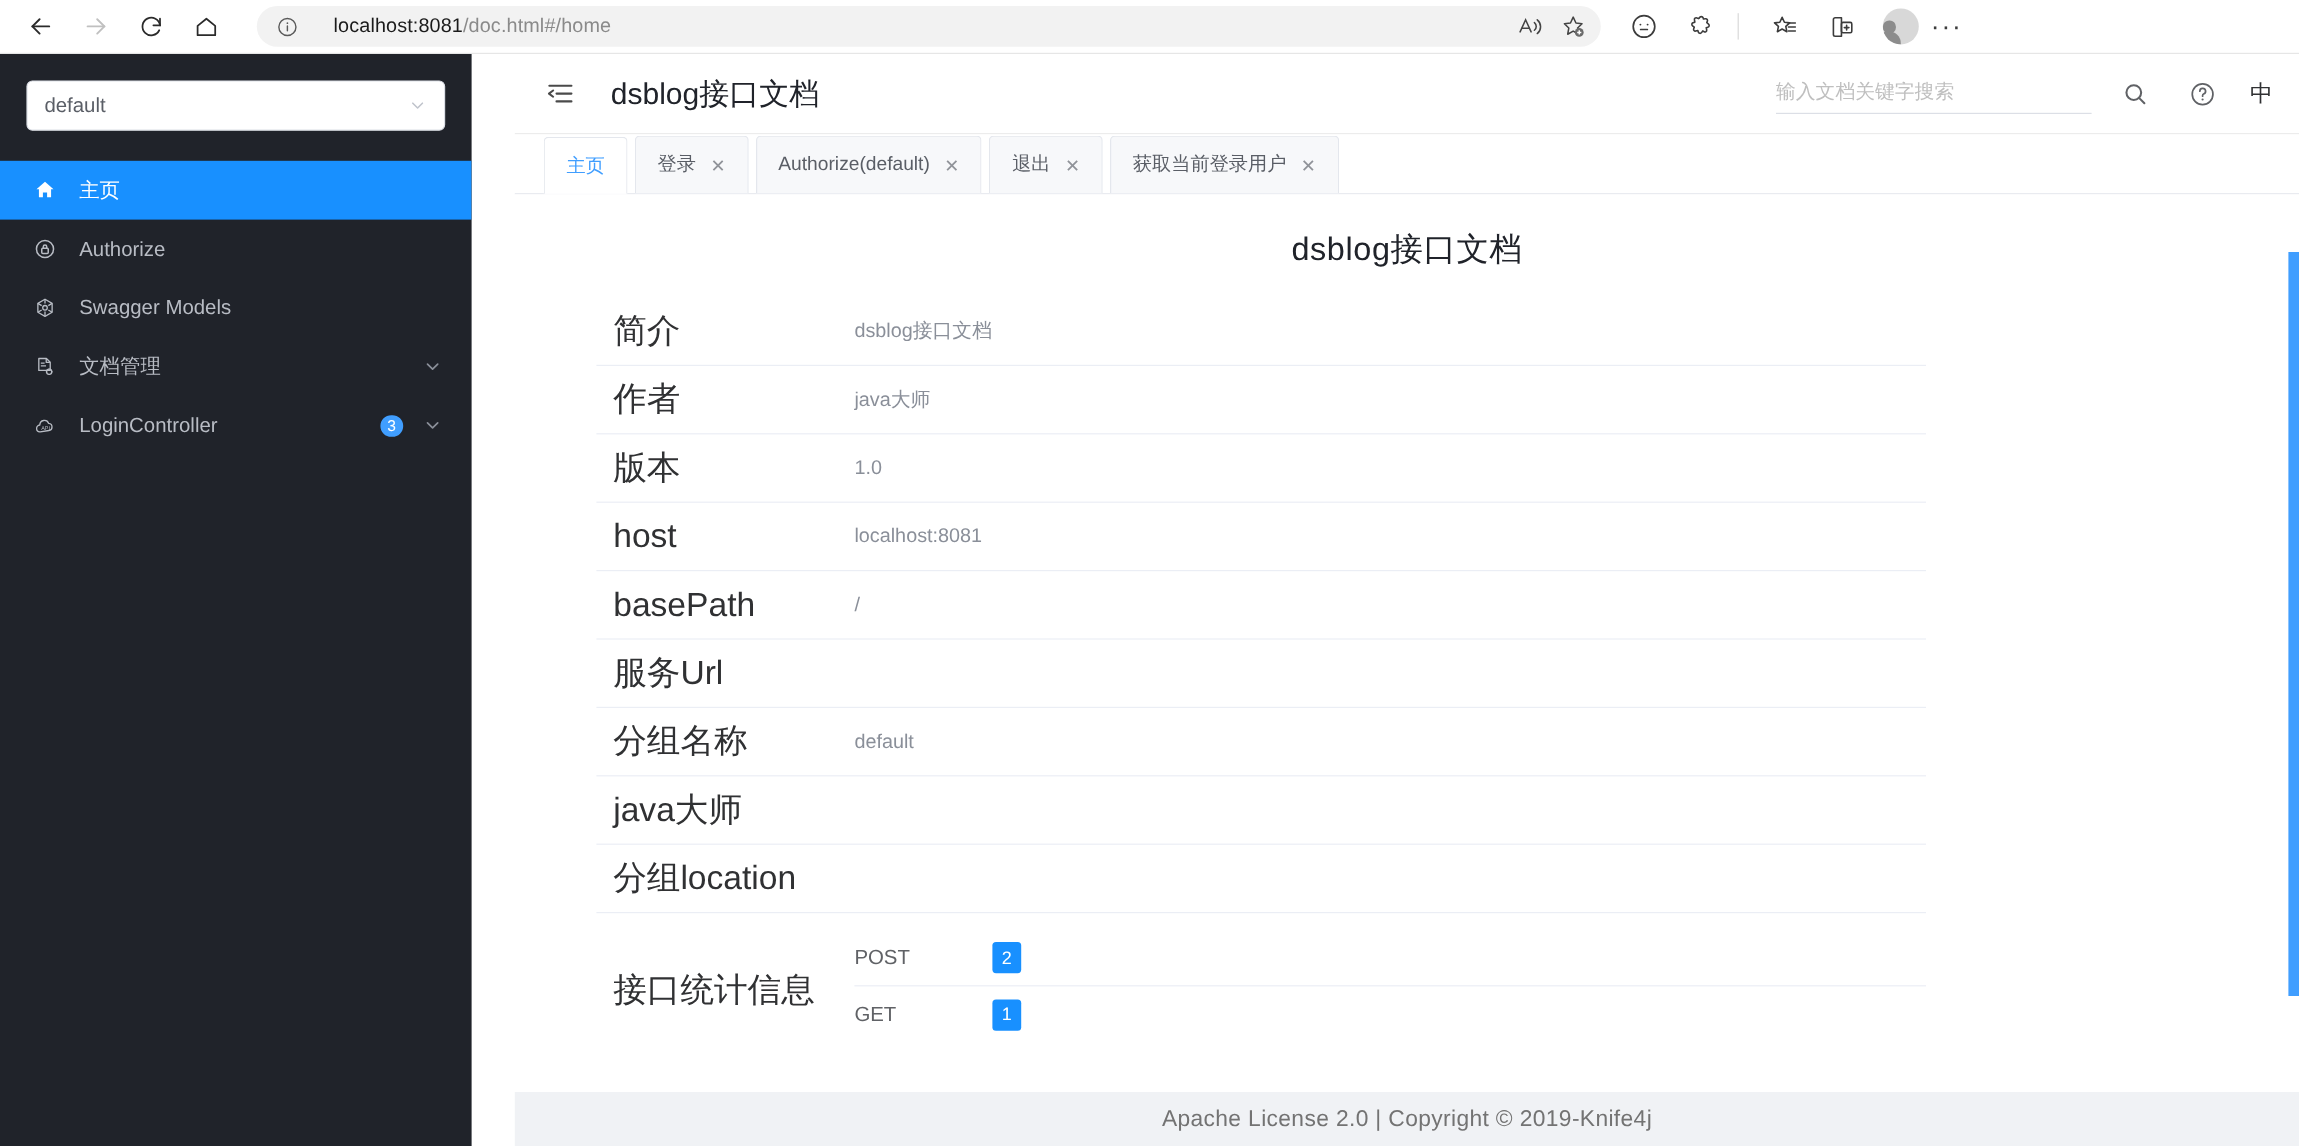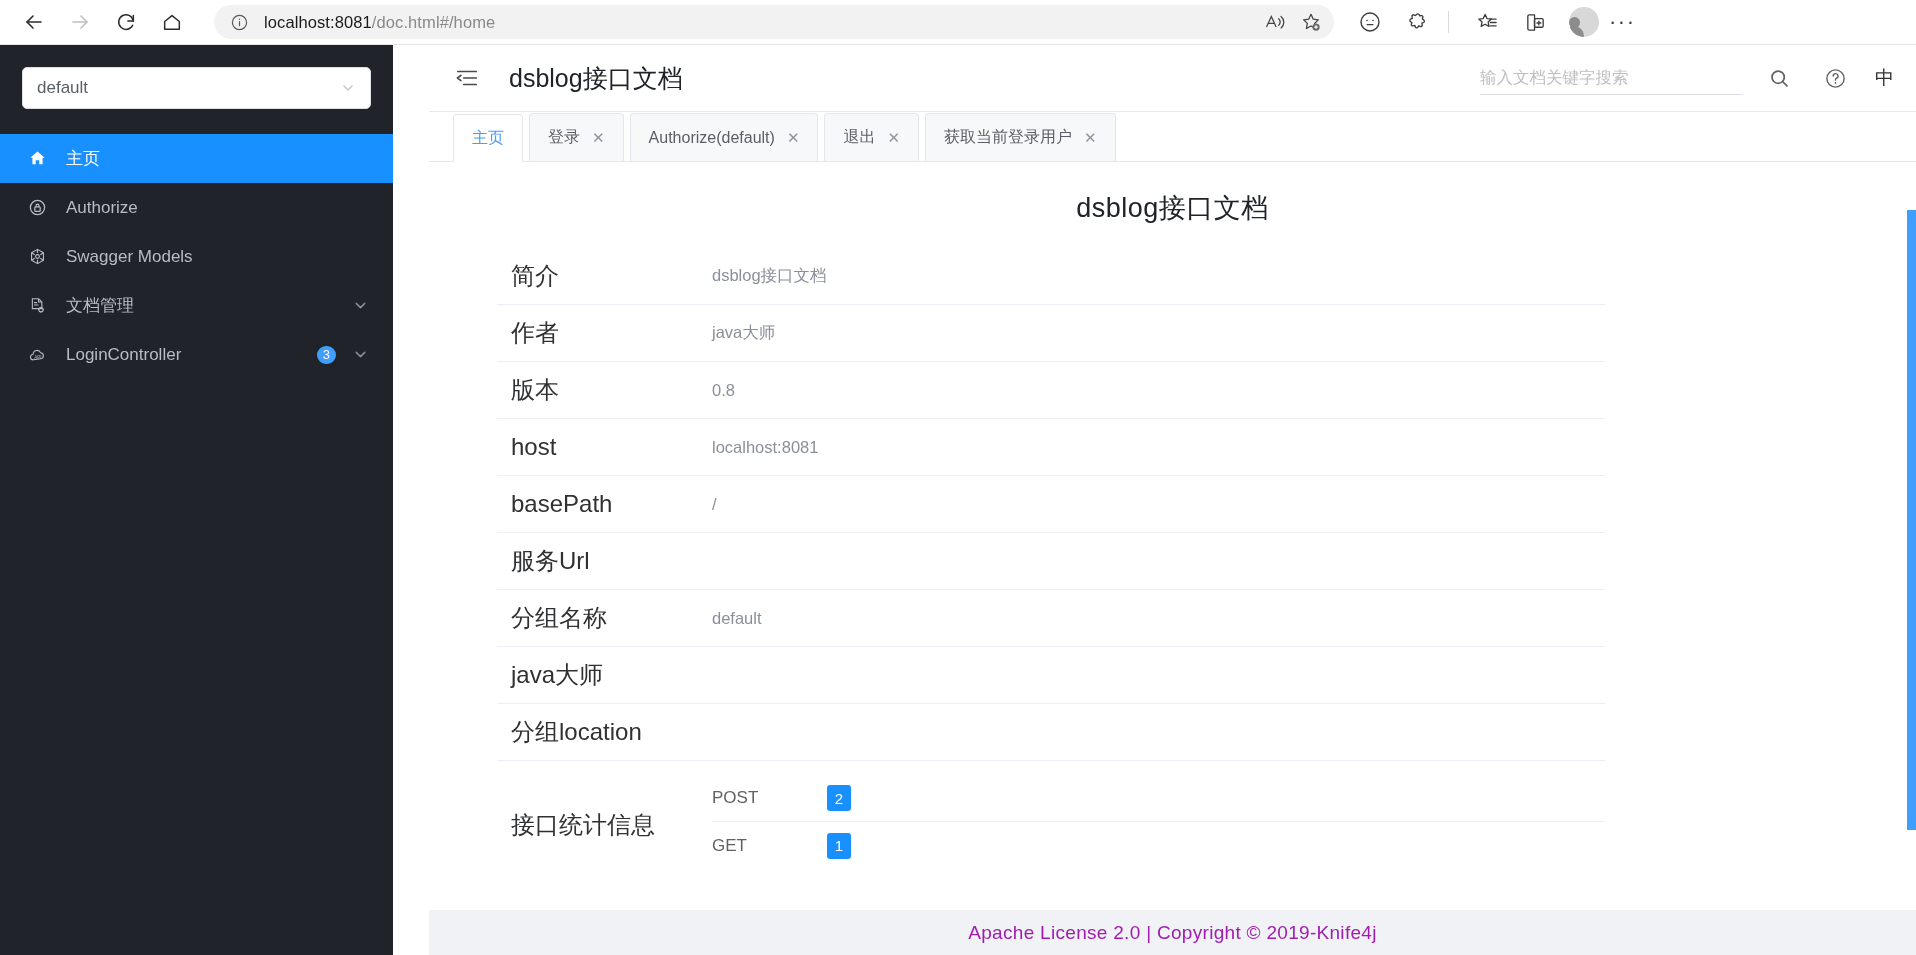--- a/index.html
+++ b/index.html
@@ -35,21 +35,21 @@
     margin-left: 22px;
     background: #f2f2f2;
     border-radius: 17px;
     display: flex; align-items: center;
     padding: 0 6px 0 14px;
     position: relative;
   }
   .info-icon { width: 22px; height: 22px; color: #5a5a5a; flex: 0 0 auto;
                display:flex;align-items:center;justify-content:center;}
   .url-text {
-    margin-left: 14px;
+    margin-left: 28px;
     font-size: 16.5px;
     color: #8a8a8a;
     white-space: nowrap;
     letter-spacing: 0.1px;
   }
   .url-text .host { color: #1b1b1b; }
   .url-inline-btns { margin-left: auto; display: flex; align-items: center; }
   .url-inline-btns .nav-btn { margin-left: 2px; width: 34px; height: 30px; }
 
   .tool-btns { display: flex; align-items: center; margin-left: 8px; }
@@ -149,21 +149,21 @@
     flex: 1; overflow: hidden; position: relative; background: #fff;
   }
   .content-inner { padding: 22px 50px 0 50px; }
   .page-title {
     text-align: center; font-size: 27px; color: #20232a; font-weight: normal;
     margin: 6px 0 22px 0; letter-spacing: 0.5px;
   }
   .desc-table { width: 1108px; margin: 0 auto 0 18px; }
   .desc-row { display: flex; border-bottom: 1px solid #ebeef5; min-height: 57px; align-items: center; }
   .desc-row:first-child { border-top: none; }
-  .desc-label { width: 215px; flex: 0 0 215px; font-size: 24px; color: #303133; padding-left: 14px; }
+  .desc-label { width: 215px; flex: 0 0 215px; font-size: 28px; color: #303133; padding-left: 14px; }
   .desc-value { font-size: 16.5px; color: #8a8f99; flex: 1; }
   .stat-table { width: 100%; }
   .stat-row { display: flex; align-items: center; height: 47px; border-bottom: 1px solid #ebeef5; }
   .stat-row:last-child { border-bottom: none; }
   .stat-method { width: 115px; flex: 0 0 115px; font-size: 17px; color: #606266; }
   .stat-count {
     min-width: 24px; height: 26px; padding: 0 7px; background: #1890ff; color: #fff;
     font-size: 15px; border-radius: 3px;
     display: inline-flex; align-items: center; justify-content: center;
   }
@@ -175,21 +175,21 @@
   }
   .vscroll .thumb {
     position: absolute; top: 48px; left: 0; width: 9px; height: 620px;
     background: #409eff; border-radius: 0px;
   }
 
   
   .footer {
     height: 45px; flex: 0 0 45px; background: #f0f2f5;
     display: flex; align-items: center; justify-content: center;
-    font-size: 19px; color: #a21caf; letter-spacing: 0.3px;
+    font-size: 19px; color: #737373; letter-spacing: 0.3px;
   }
 </style>
 </head>
 <body>
 
 <div class="browser-bar">
   <div class="nav-btn first" title="Back">
     <svg width="24" height="24" viewBox="0 0 24 24" fill="none" stroke="currentColor" stroke-width="1.6" stroke-linecap="round" stroke-linejoin="round">
         <path d="M19 12H5"></path>
         <path d="M11 18l-6-6 6-6"></path>
@@ -427,21 +427,21 @@
           <div class="desc-row">
             <div class="desc-label">简介</div>
             <div class="desc-value">dsblog接口文档</div>
           </div>
           <div class="desc-row">
             <div class="desc-label">作者</div>
             <div class="desc-value">java大师</div>
           </div>
           <div class="desc-row">
             <div class="desc-label">版本</div>
-            <div class="desc-value">0.8</div>
+            <div class="desc-value">1.0</div>
           </div>
           <div class="desc-row">
             <div class="desc-label">host</div>
             <div class="desc-value">localhost:8081</div>
           </div>
           <div class="desc-row">
             <div class="desc-label">basePath</div>
             <div class="desc-value">/</div>
           </div>
           <div class="desc-row">

